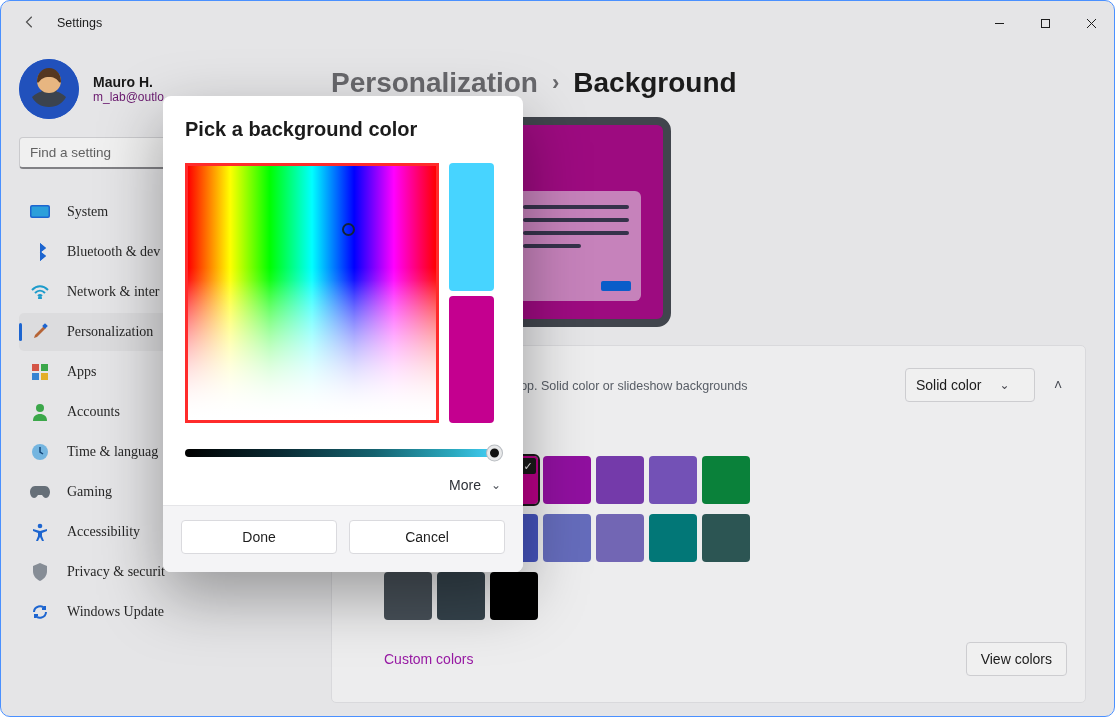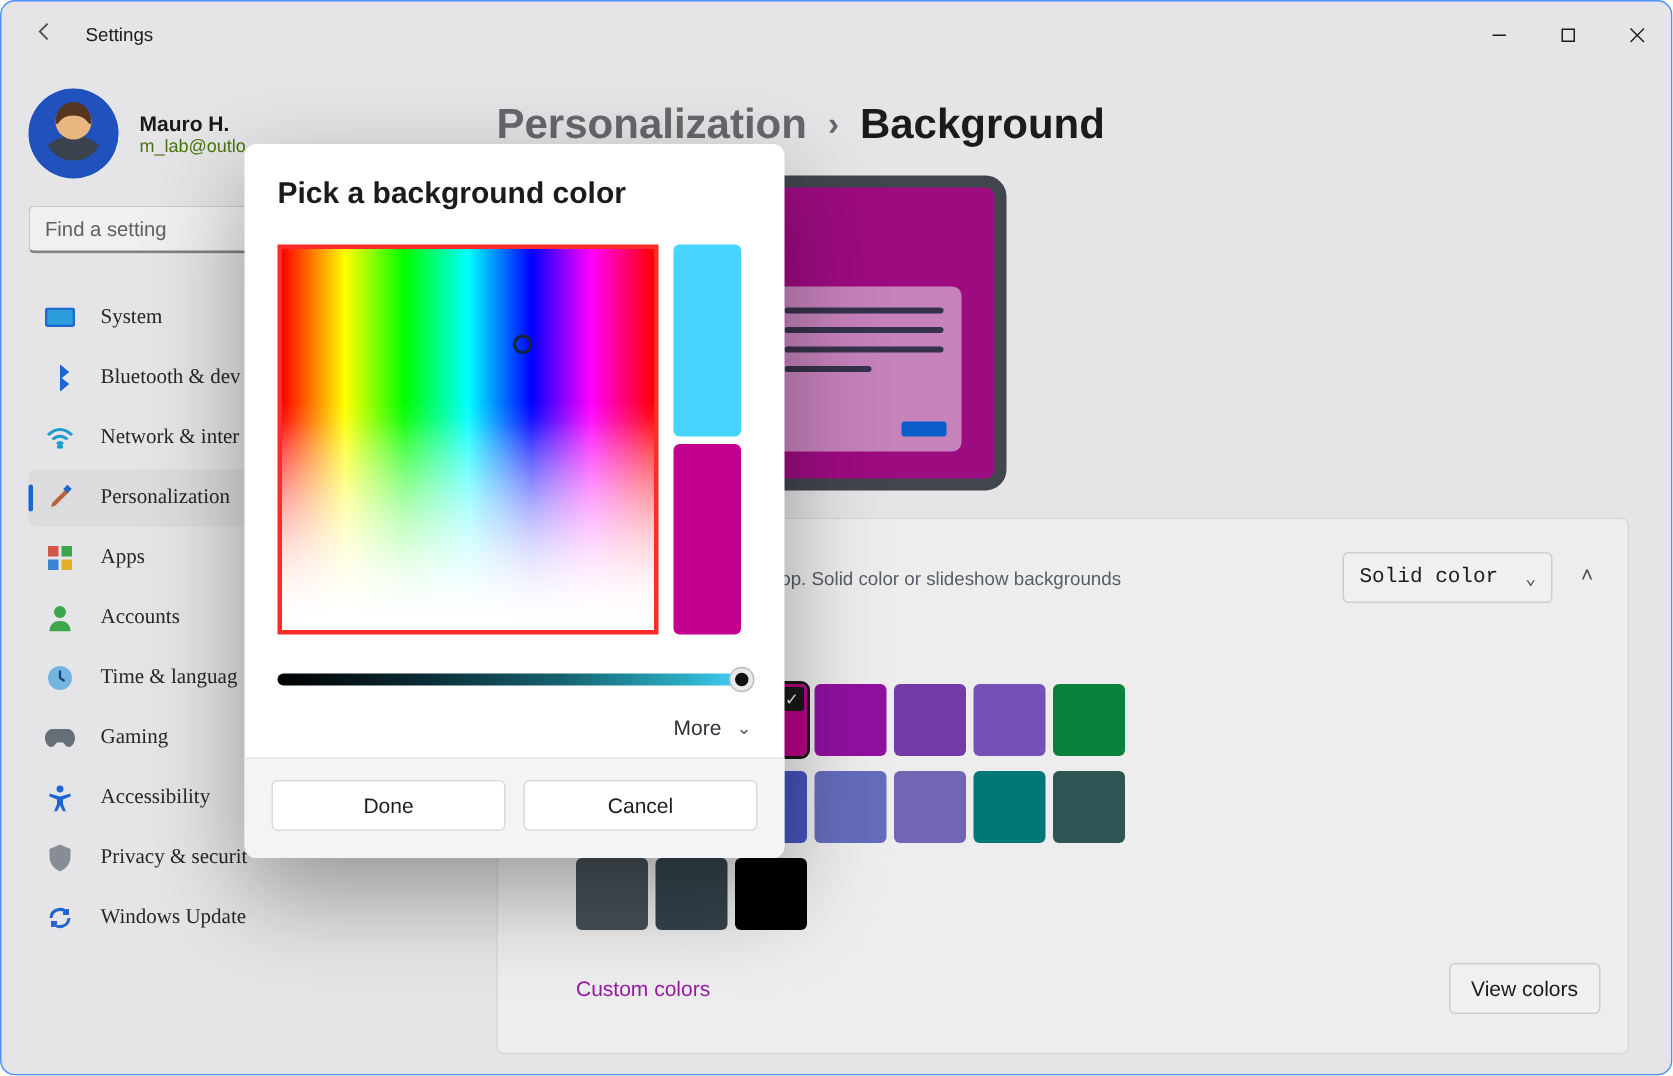--- a/index.html
+++ b/index.html
@@ -45,21 +45,21 @@
   .profile { display:flex; align-items:center; padding:6px 0 18px 0; }
   .avatar {
     width:60px; height:60px; border-radius:50%;
     background: radial-gradient(circle at center, #2b62d9 0 100%);
     display:flex; align-items:center; justify-content:center;
     margin-right:14px;
     position:relative; overflow:hidden;
   }
   .avatar svg { width:60px; height:60px; }
   .profile-name { font-size:14px; font-weight:600; color:#1b1b1b; }
-  .profile-email { font-size:12px; color:#4d7c0f; }
+  .profile-email { font-size:12px; color:#701a75; }
   .searchbox {
     width: 265px; height:32px;
     border:1px solid #d7d7da;
     border-bottom:2px solid #8a8a8e;
     border-radius:4px;
     background:#fff;
     padding: 0 10px;
     font-size:13.5px;
     color:#686868;
     display:flex; align-items:center;
@@ -111,21 +111,21 @@
     background:#fcfcfd;
     border:1px solid #e7e7ea;
     border-radius:5px;
     padding: 14px 18px 18px 52px;
     position:relative;
   }
   .card .cicon { position:absolute; left:16px; top:16px; width:20px; height:20px; color:#4a4e57;}
   .card-head { display:flex; align-items:center; }
   .card-title { font-size:14.5px; color:#1d1d1d; font-weight:400;}
   .card-sub { font-size:12.5px; color:#5e646d; margin-top:3px; max-width:570px;}
-  .card-controls { margin-left:auto; display:flex; align-items:center; gap:14px;font-family:Liberation Mono, monospace;}
+  .card-controls { margin-left:auto; display:flex; align-items:center; gap:14px;}
   .combo {
     height:34px; min-width:130px;
     border:1px solid #dadade; border-radius:4px;
     background:#fff;
     display:flex; align-items:center; padding:0 10px;
     font-size:14px; color:#1d1d1d;
     gap:18px;
   }
   .combo .chev { color:#4f4f57; font-size:12px;}
   .expand-chev { width:18px; text-align:center; color:#4a4e57; font-size:14px;}

